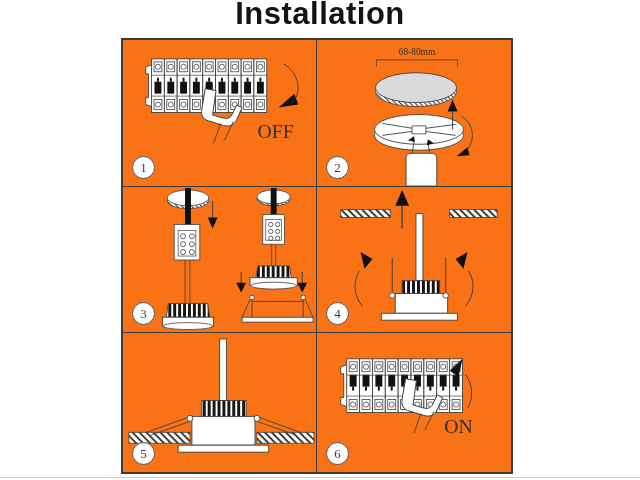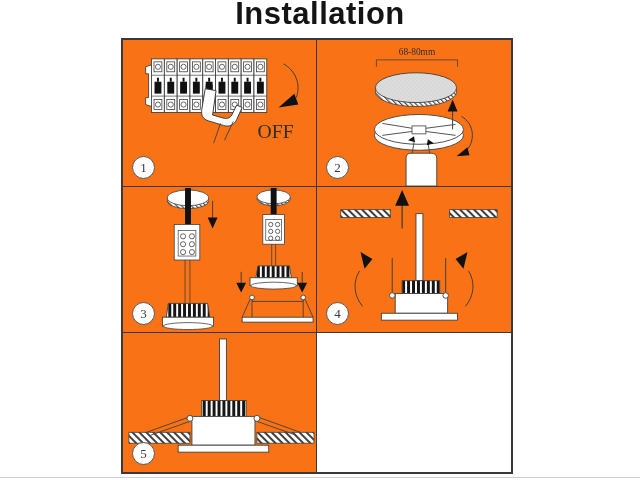--- a/index.html
+++ b/index.html
@@ -262,17 +262,31 @@
           <line x1="138" y1="85" x2="180" y2="100"></line>
             <line x1="136" y1="89" x2="176" y2="103"></line>
           <circle cx="68" cy="86" r="3" fill="#fff"></circle>
             <circle cx="136" cy="86" r="3" fill="#fff"></circle>
         </g>
         <rect x="56" y="113" width="92" height="7" fill="#fff" stroke="#3f3f3f" stroke-width="0.9"></rect>
       </svg>
       <div class="stepnum">5</div>
     </div>
 
+    <div class="cell r2">
+      <svg viewBox="0 0 196 140" preserveAspectRatio="none">
+        <g>
+          <use href="#breaker-on" transform="translate(23,26)"></use>
+        </g>
+        <use href="#hand" transform="translate(6,-3)"></use>
+        <g>
+          <path d="M152,76 C158,66 158,52 150,42" fill="none" stroke="#3f3f3f" stroke-width="1"></path>
+          <polygon points="147,26 134,38 143,44" fill="#111"></polygon>
+        </g>
+        <text class="svgtext" x="143" y="101" font-size="20" text-anchor="middle">ON</text>
+      </svg>
+      <div class="stepnum">6</div>
+    </div>
 
   </div>
 
   <div id="bottom-edge"></div>
 </div>
 
 </body></html>

